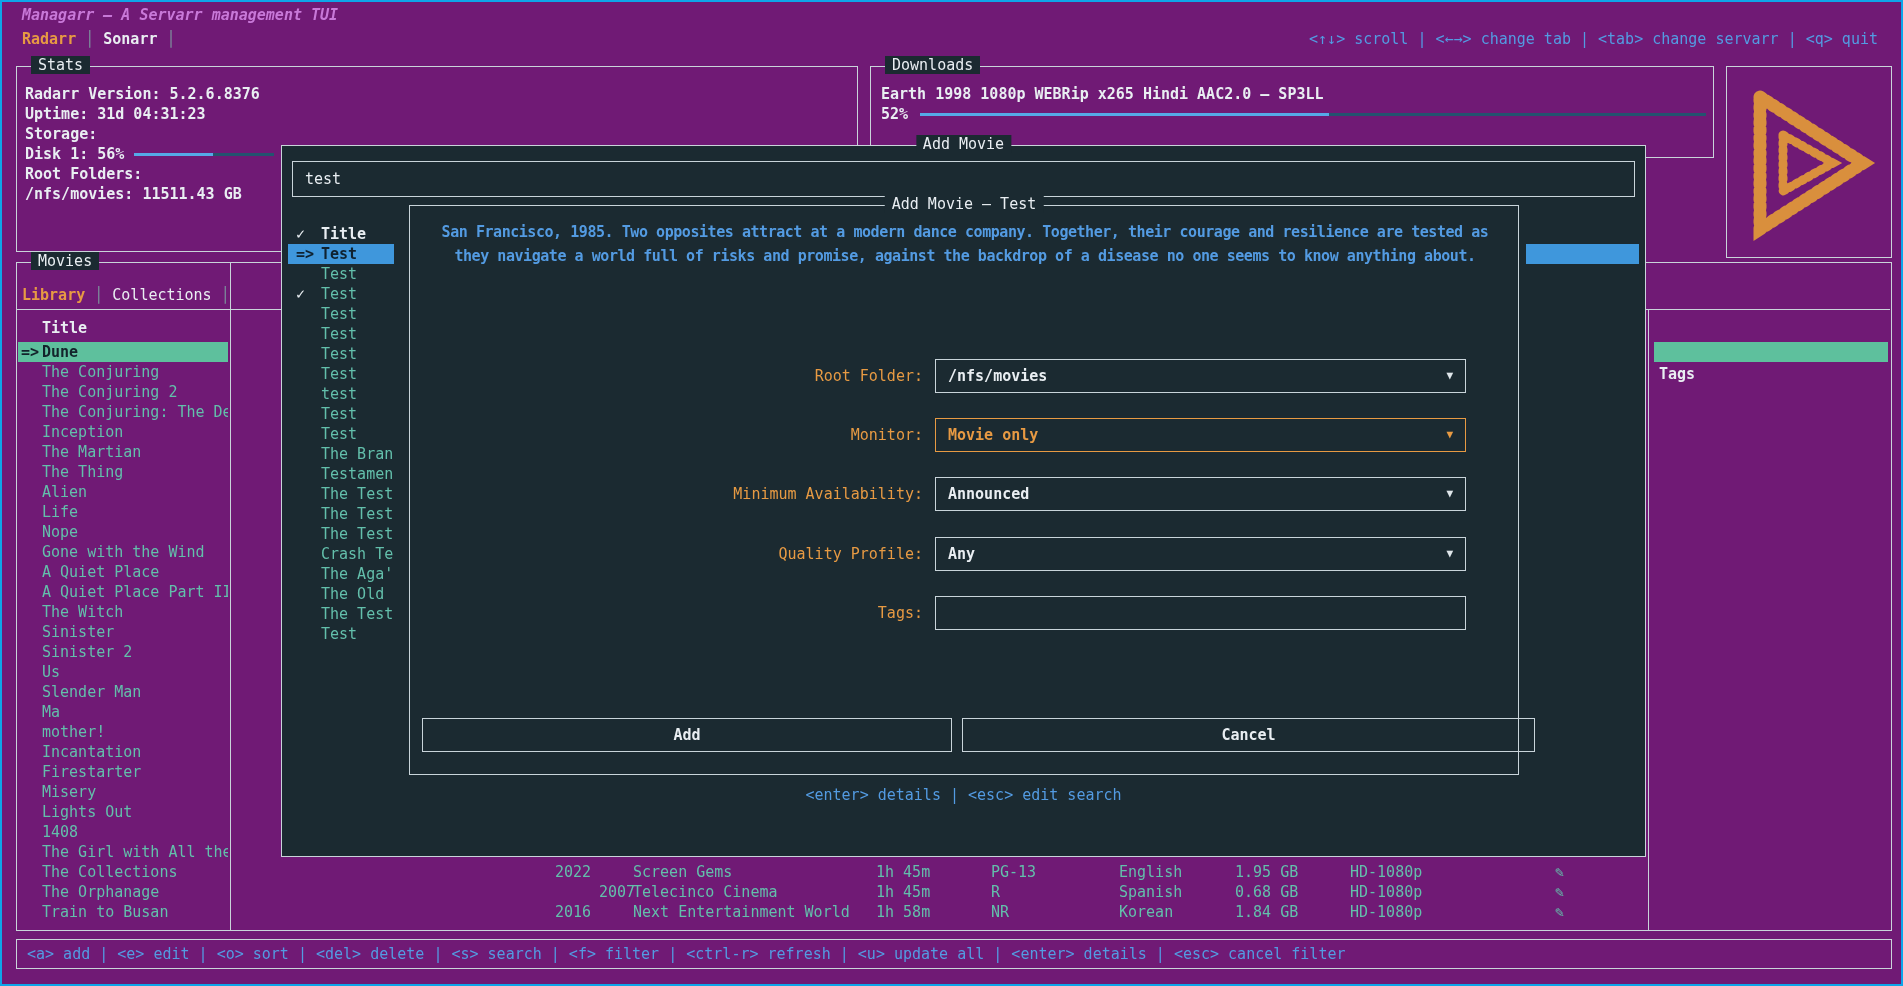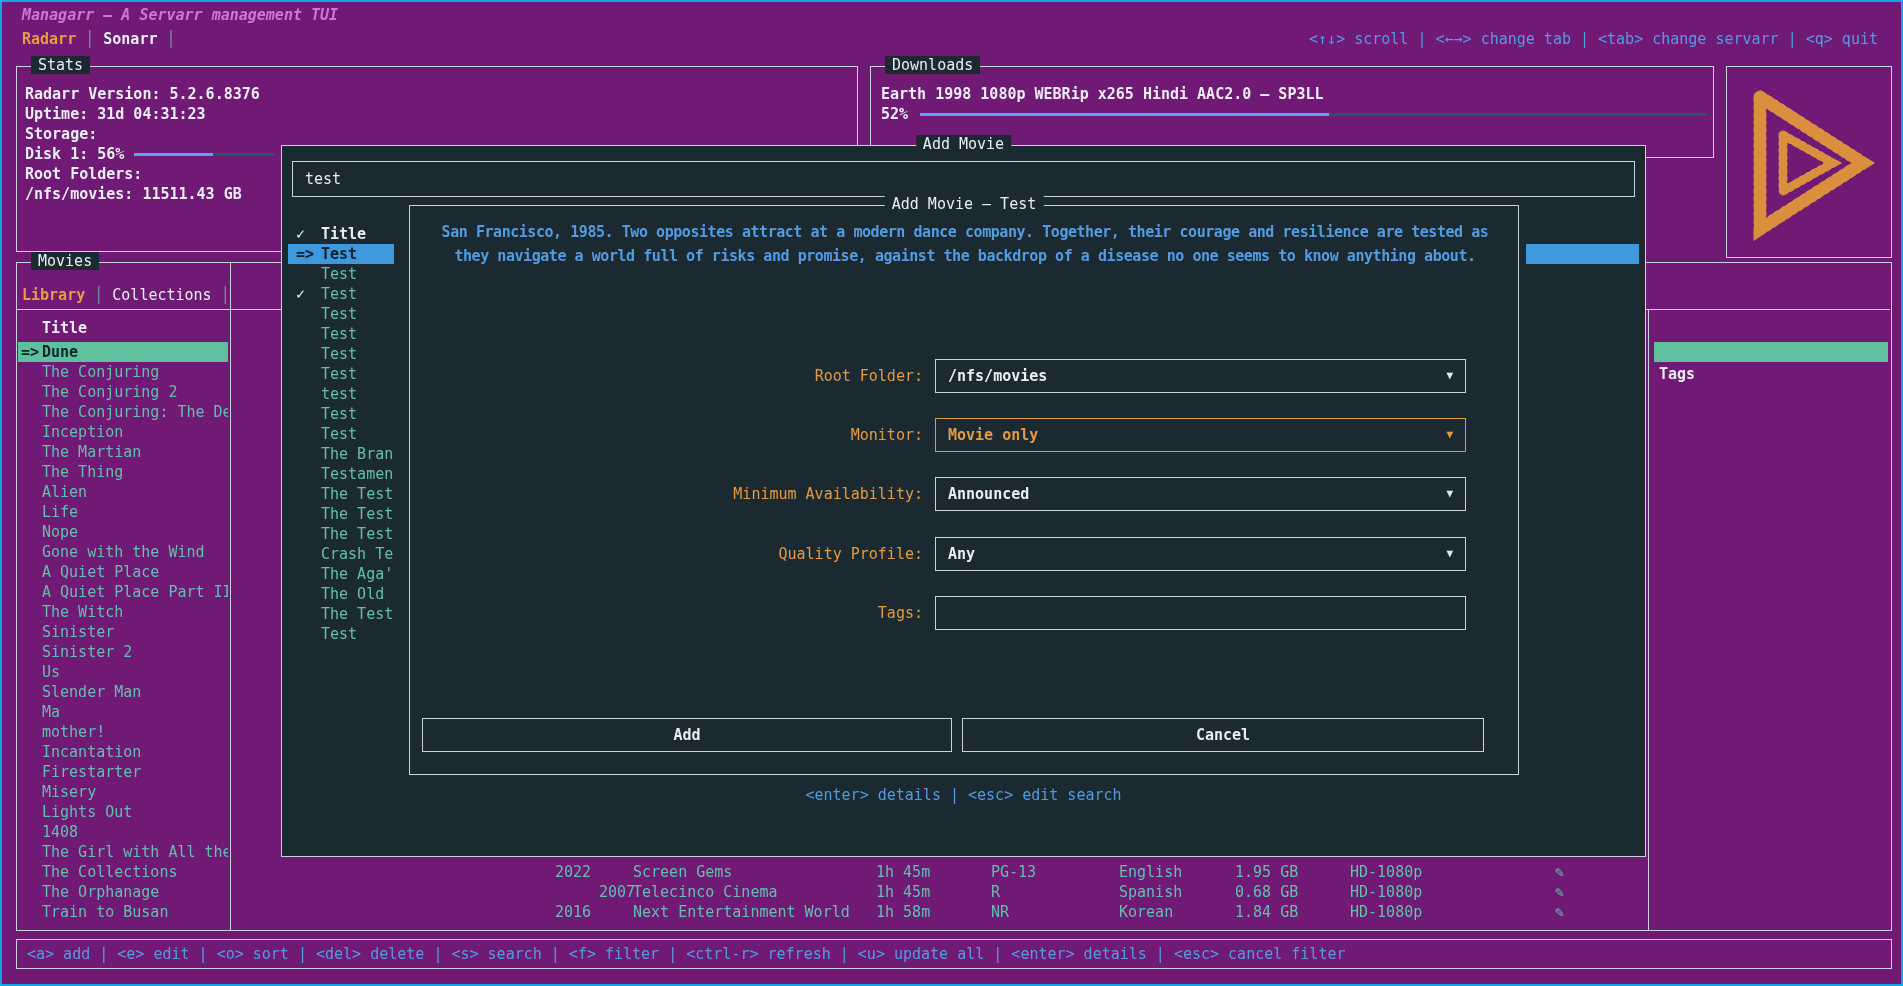--- a/index.html
+++ b/index.html
@@ -264,20 +264,20 @@
           <span class="fval">Any</span>
           <span class="arrow">▼</span>
         </div>
         <div class="flabel" style="top: 397px;">Tags:</div>
         <div class="fbox" style="top: 390px;">
           <span class="fval"></span>
         </div>
       </div>
 
     <div class="btn" style="left:12px; top:512px; width:530px;">Add</div>
-    <div class="btn" style="left:552px; top:512px; width:522px;">Cancel</div>
+    <div class="btn" style="left:552px; top:512px; width:573px;">Cancel</div>
   </div>
 
   <div class="box" style="left:14px; top:937px; width:1876px; height:30px;">
     <div class="abs blue" style="left:10px; top:0; line-height:28px; white-space:nowrap;">&lt;a&gt; add | &lt;e&gt; edit | &lt;o&gt; sort | &lt;del&gt; delete | &lt;s&gt; search | &lt;f&gt; filter | &lt;ctrl-r&gt; refresh | &lt;u&gt; update all | &lt;enter&gt; details | &lt;esc&gt; cancel filter</div>
   </div>
 
 </div>
 
 </body></html>

